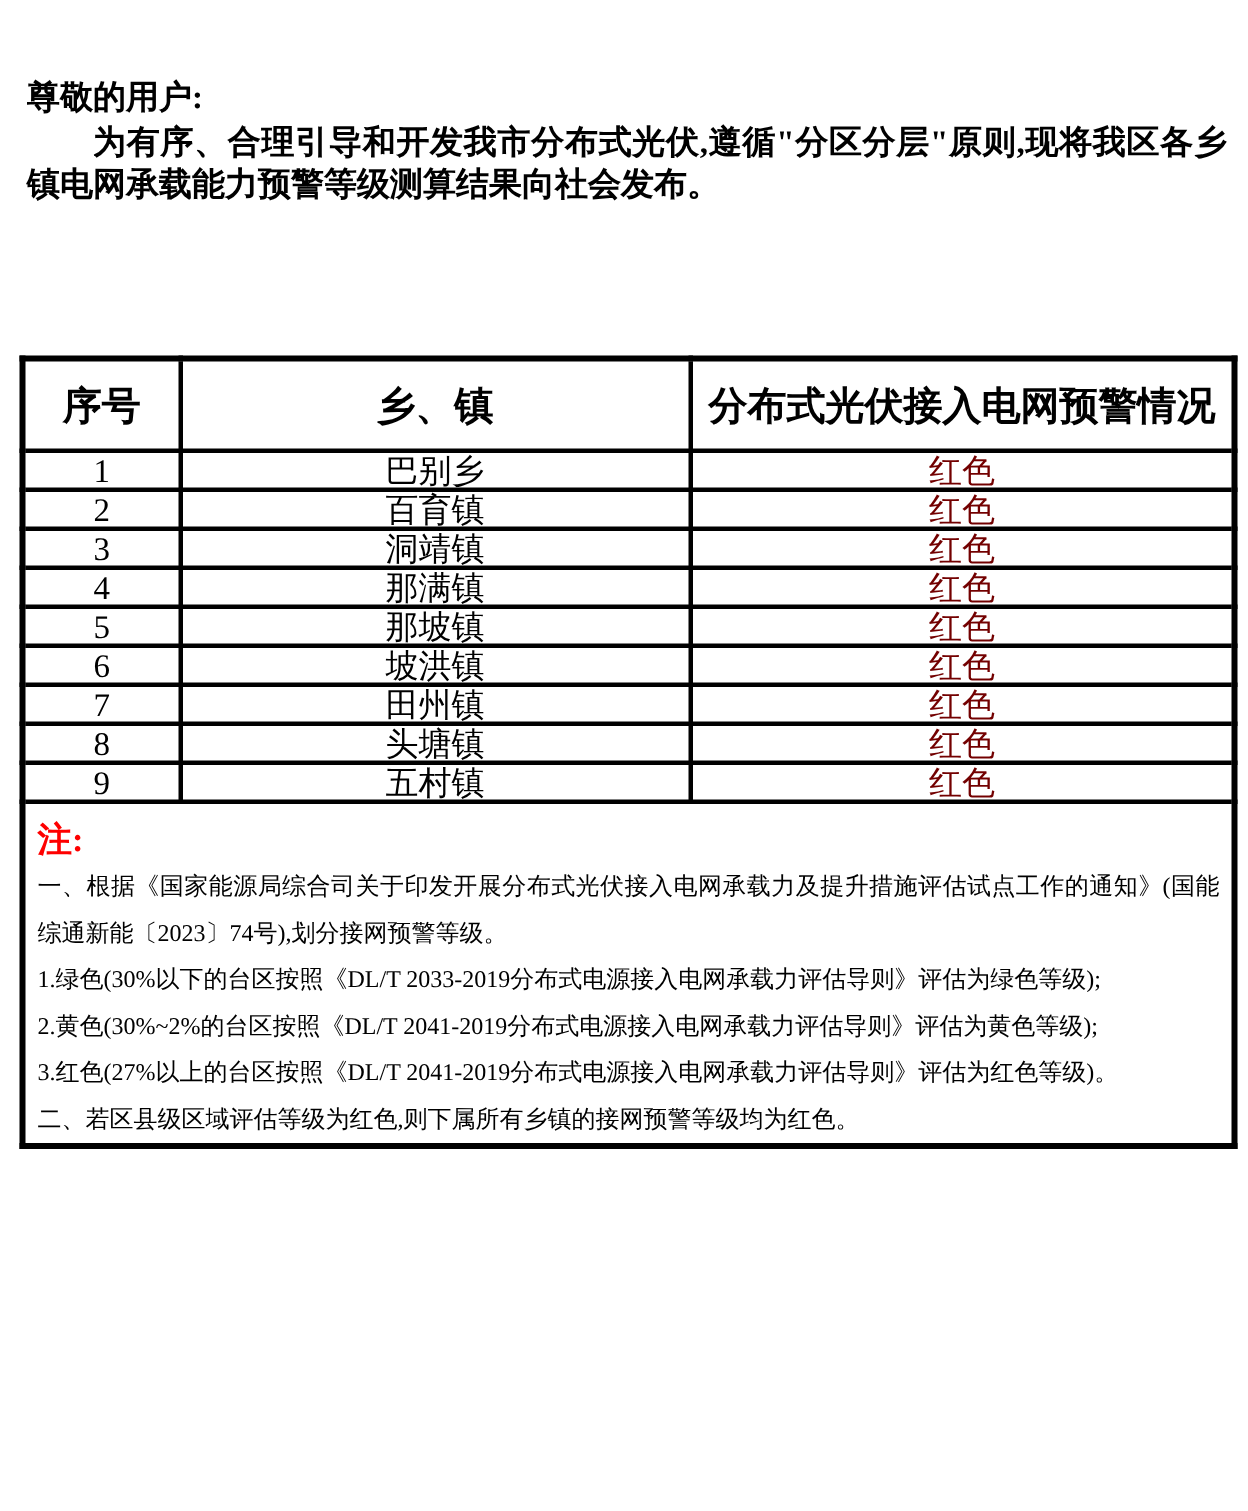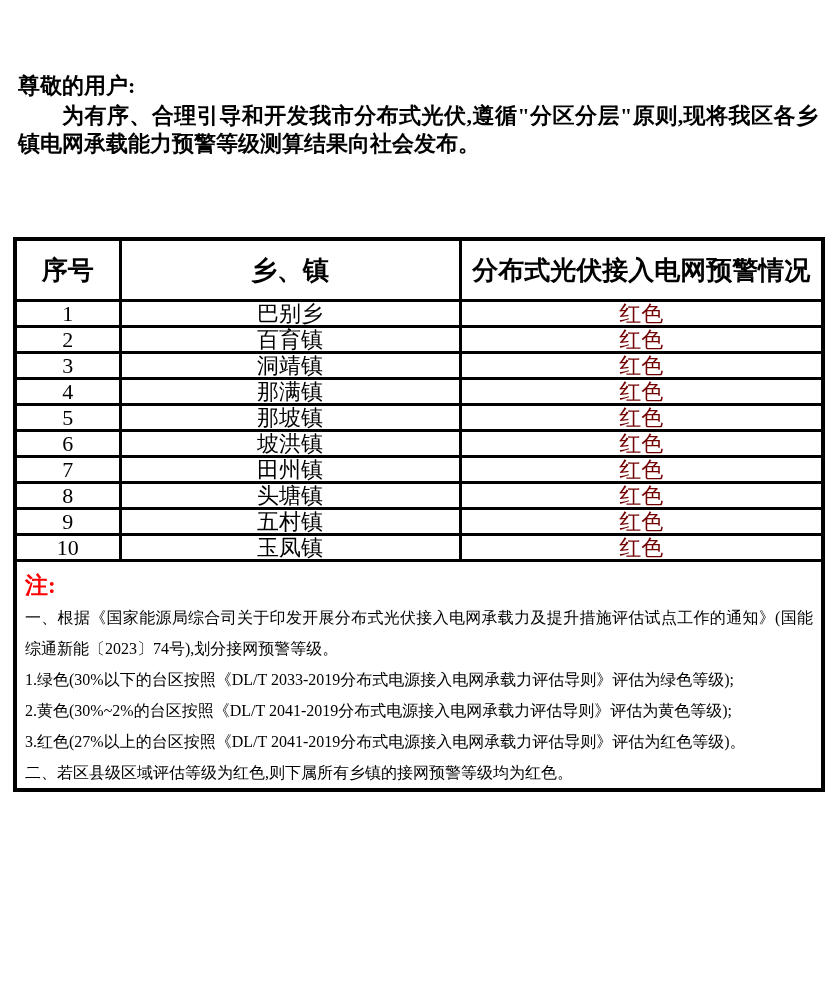--- a/index.html
+++ b/index.html
@@ -13,21 +13,21 @@
   }
   .doc-title{
     padding-top:12px;
     margin:0;
     text-align:center;
     font-size:30px;
     font-weight:bold;
     letter-spacing:1px;
   }
   .greeting{
-    margin:72px 18px 0 18px;
+    margin:51px 18px 0 18px;
     font-size:22px;
     font-weight:bold;
     line-height:28px;
   }
   .intro{
     margin:2px 14px 0 18px;
     font-size:22px;
     font-weight:bold;
     line-height:28px;
     text-indent:2em;
@@ -149,25 +149,20 @@
         <td>8</td>
         <td>头塘镇</td>
         <td class="status-cell">红色</td>
       </tr>
       <tr>
         <td>9</td>
         <td>五村镇</td>
         <td class="status-cell">红色</td>
       </tr>
       <tr>
-        <td>10</td>
-        <td>玉凤镇</td>
-        <td class="status-cell">红色</td>
-      </tr>
-      <tr>
         <td class="notes-cell" colspan="3">
           <p class="note-label">注:</p>
           <p class="note-item">一、根据《国家能源局综合司关于印发开展分布式光伏接入电网承载力及提升措施评估试点工作的通知》(国能综通新能〔2023〕74号),划分接网预警等级。</p>
           <p class="note-item">1.绿色(30%以下的台区按照《DL/T 2033-2019分布式电源接入电网承载力评估导则》评估为绿色等级);</p>
           <p class="note-item">2.黄色(30%~2%的台区按照《DL/T 2041-2019分布式电源接入电网承载力评估导则》评估为黄色等级);</p>
           <p class="note-item">3.红色(27%以上的台区按照《DL/T 2041-2019分布式电源接入电网承载力评估导则》评估为红色等级)。</p>
           <p class="note-item">二、若区县级区域评估等级为红色,则下属所有乡镇的接网预警等级均为红色。</p>
         </td>
       </tr>
     </tbody>

